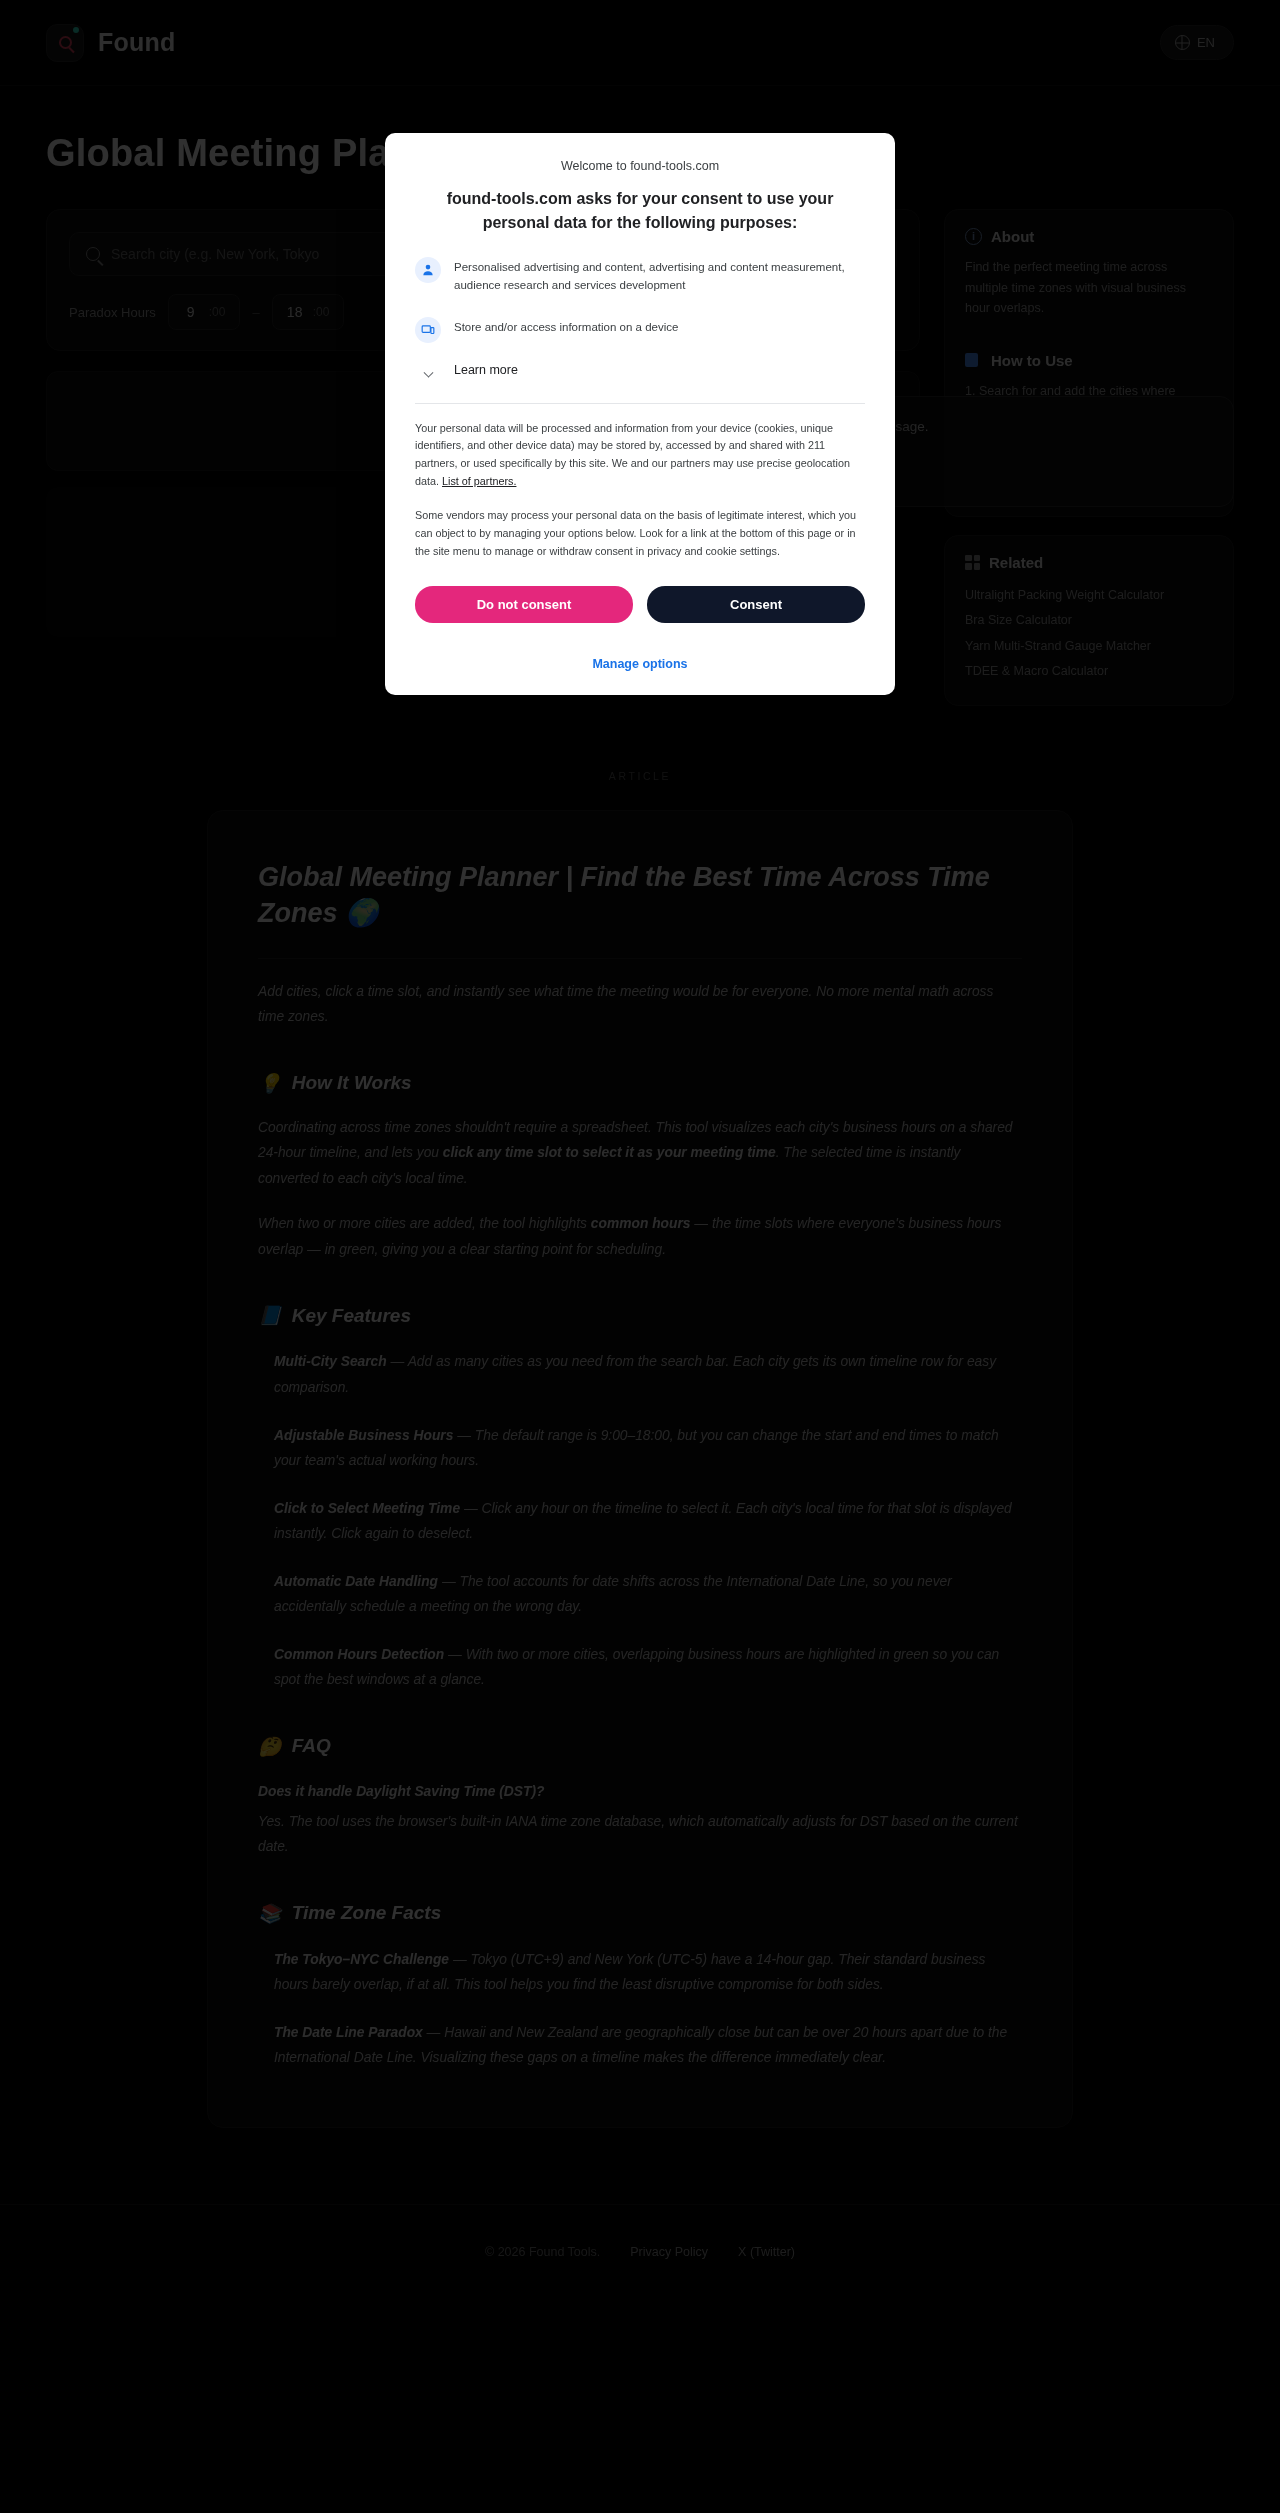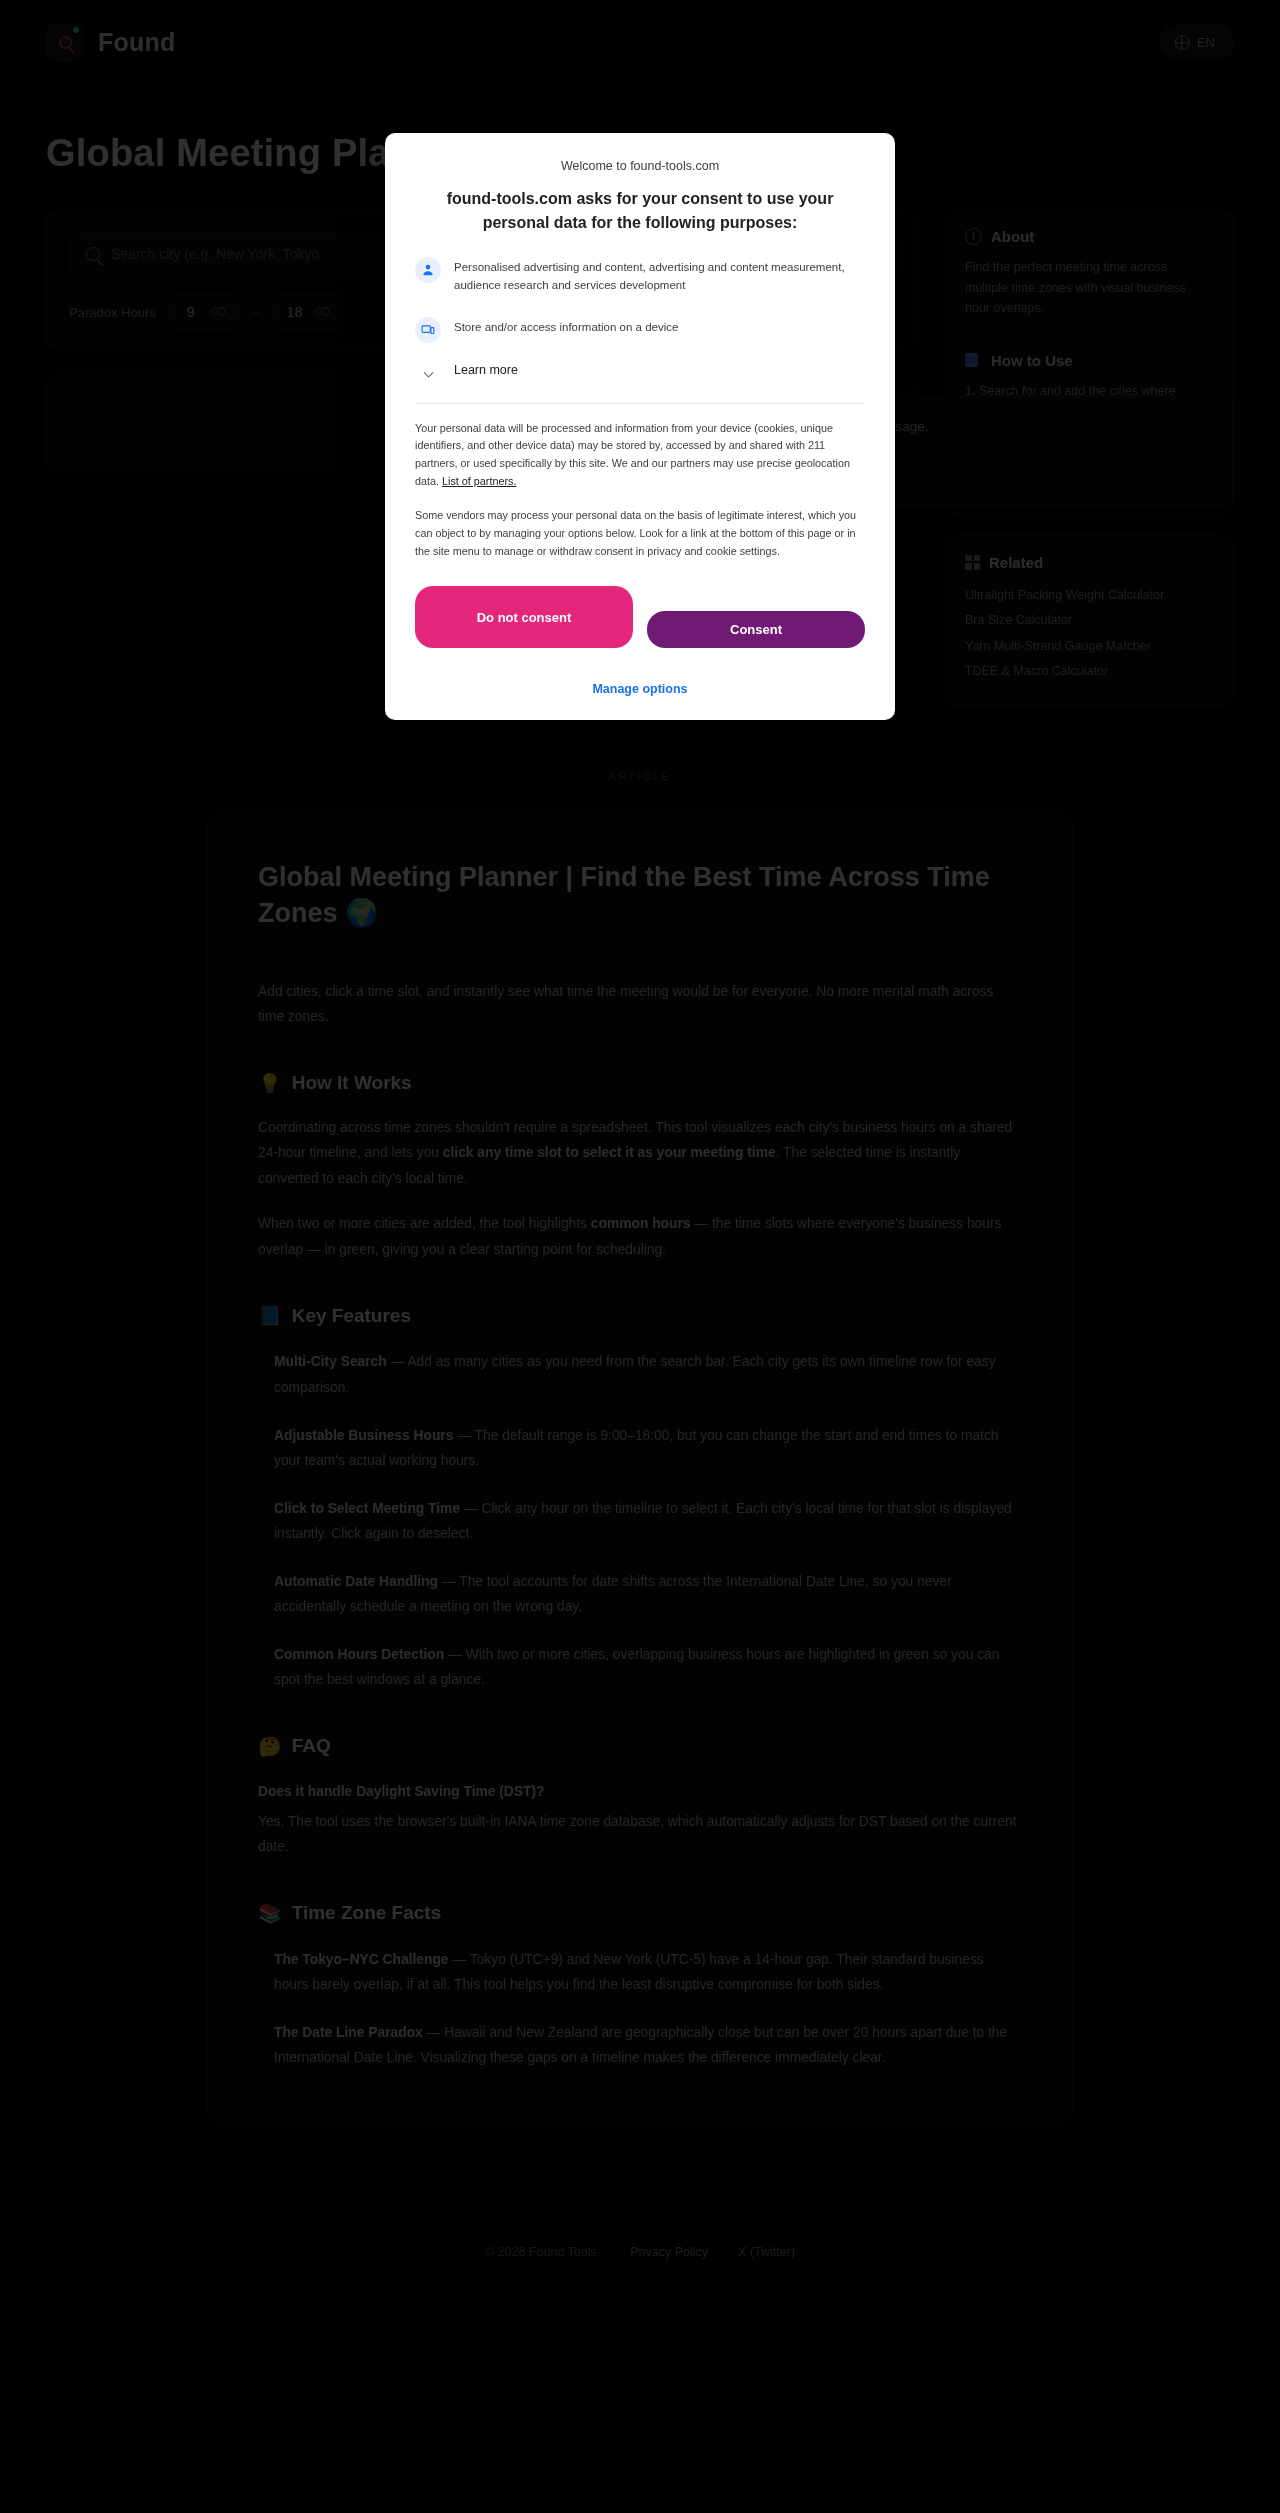--- a/index.html
+++ b/index.html
@@ -149,20 +149,21 @@
 
   
   .article-label {
     text-align: center; font-size: 10.5px; letter-spacing: 2.6px;
     color: #5a5a5a; margin: 46px 0 28px;
   }
   .article {
     width: 866px; margin: 0 auto;
     background: #0b0b0b; border: 1px solid #1d1d1d; border-radius: 16px;
     padding: 48px 50px 56px;
+    font-style: italic;
   }
   .article h1 {
     font-size: 27px; line-height: 1.35; font-weight: 700; color: #fff;
     padding-bottom: 26px; border-bottom: 1px solid #222;
   }
   .article p { font-size: 13.8px; line-height: 1.85; color: #c3c3c3; margin-top: 20px; }
   .article h2 {
     font-size: 19px; font-weight: 700; color: #fff; margin-top: 42px;
     display: flex; align-items: center; gap: 10px;
   }
@@ -216,21 +217,21 @@
   }
   .m-learn-label { font-size: 12.5px; color: #202124; }
   .m-body { font-size: 10.8px; line-height: 1.65; color: #3c4043; margin-top: 16px; }
   .m-body a { color: #202124; text-decoration: underline; }
   .m-buttons { display: flex; gap: 14px; margin-top: 26px; }
   .m-btn {
     flex: 1; border: 0; border-radius: 18px; padding: 11px 0;
     font-size: 13px; font-weight: 700; font-family: inherit; cursor: pointer;
   }
   .m-btn-no { background: #e4277c; color: #fff; }
-  .m-btn-yes { background: #701a75; color: #fff; margin-top: 25px; }
+  .m-btn-yes { background: #0f172a; color: #fff; }
   .m-manage {
     display: block; text-align: center; margin-top: 34px; padding-bottom: 4px;
     font-size: 12.5px; font-weight: 700; color: #1a73e8; text-decoration: none;
   }
 </style>
 </head>
 <body>
 
 <div class="page dim">
 

